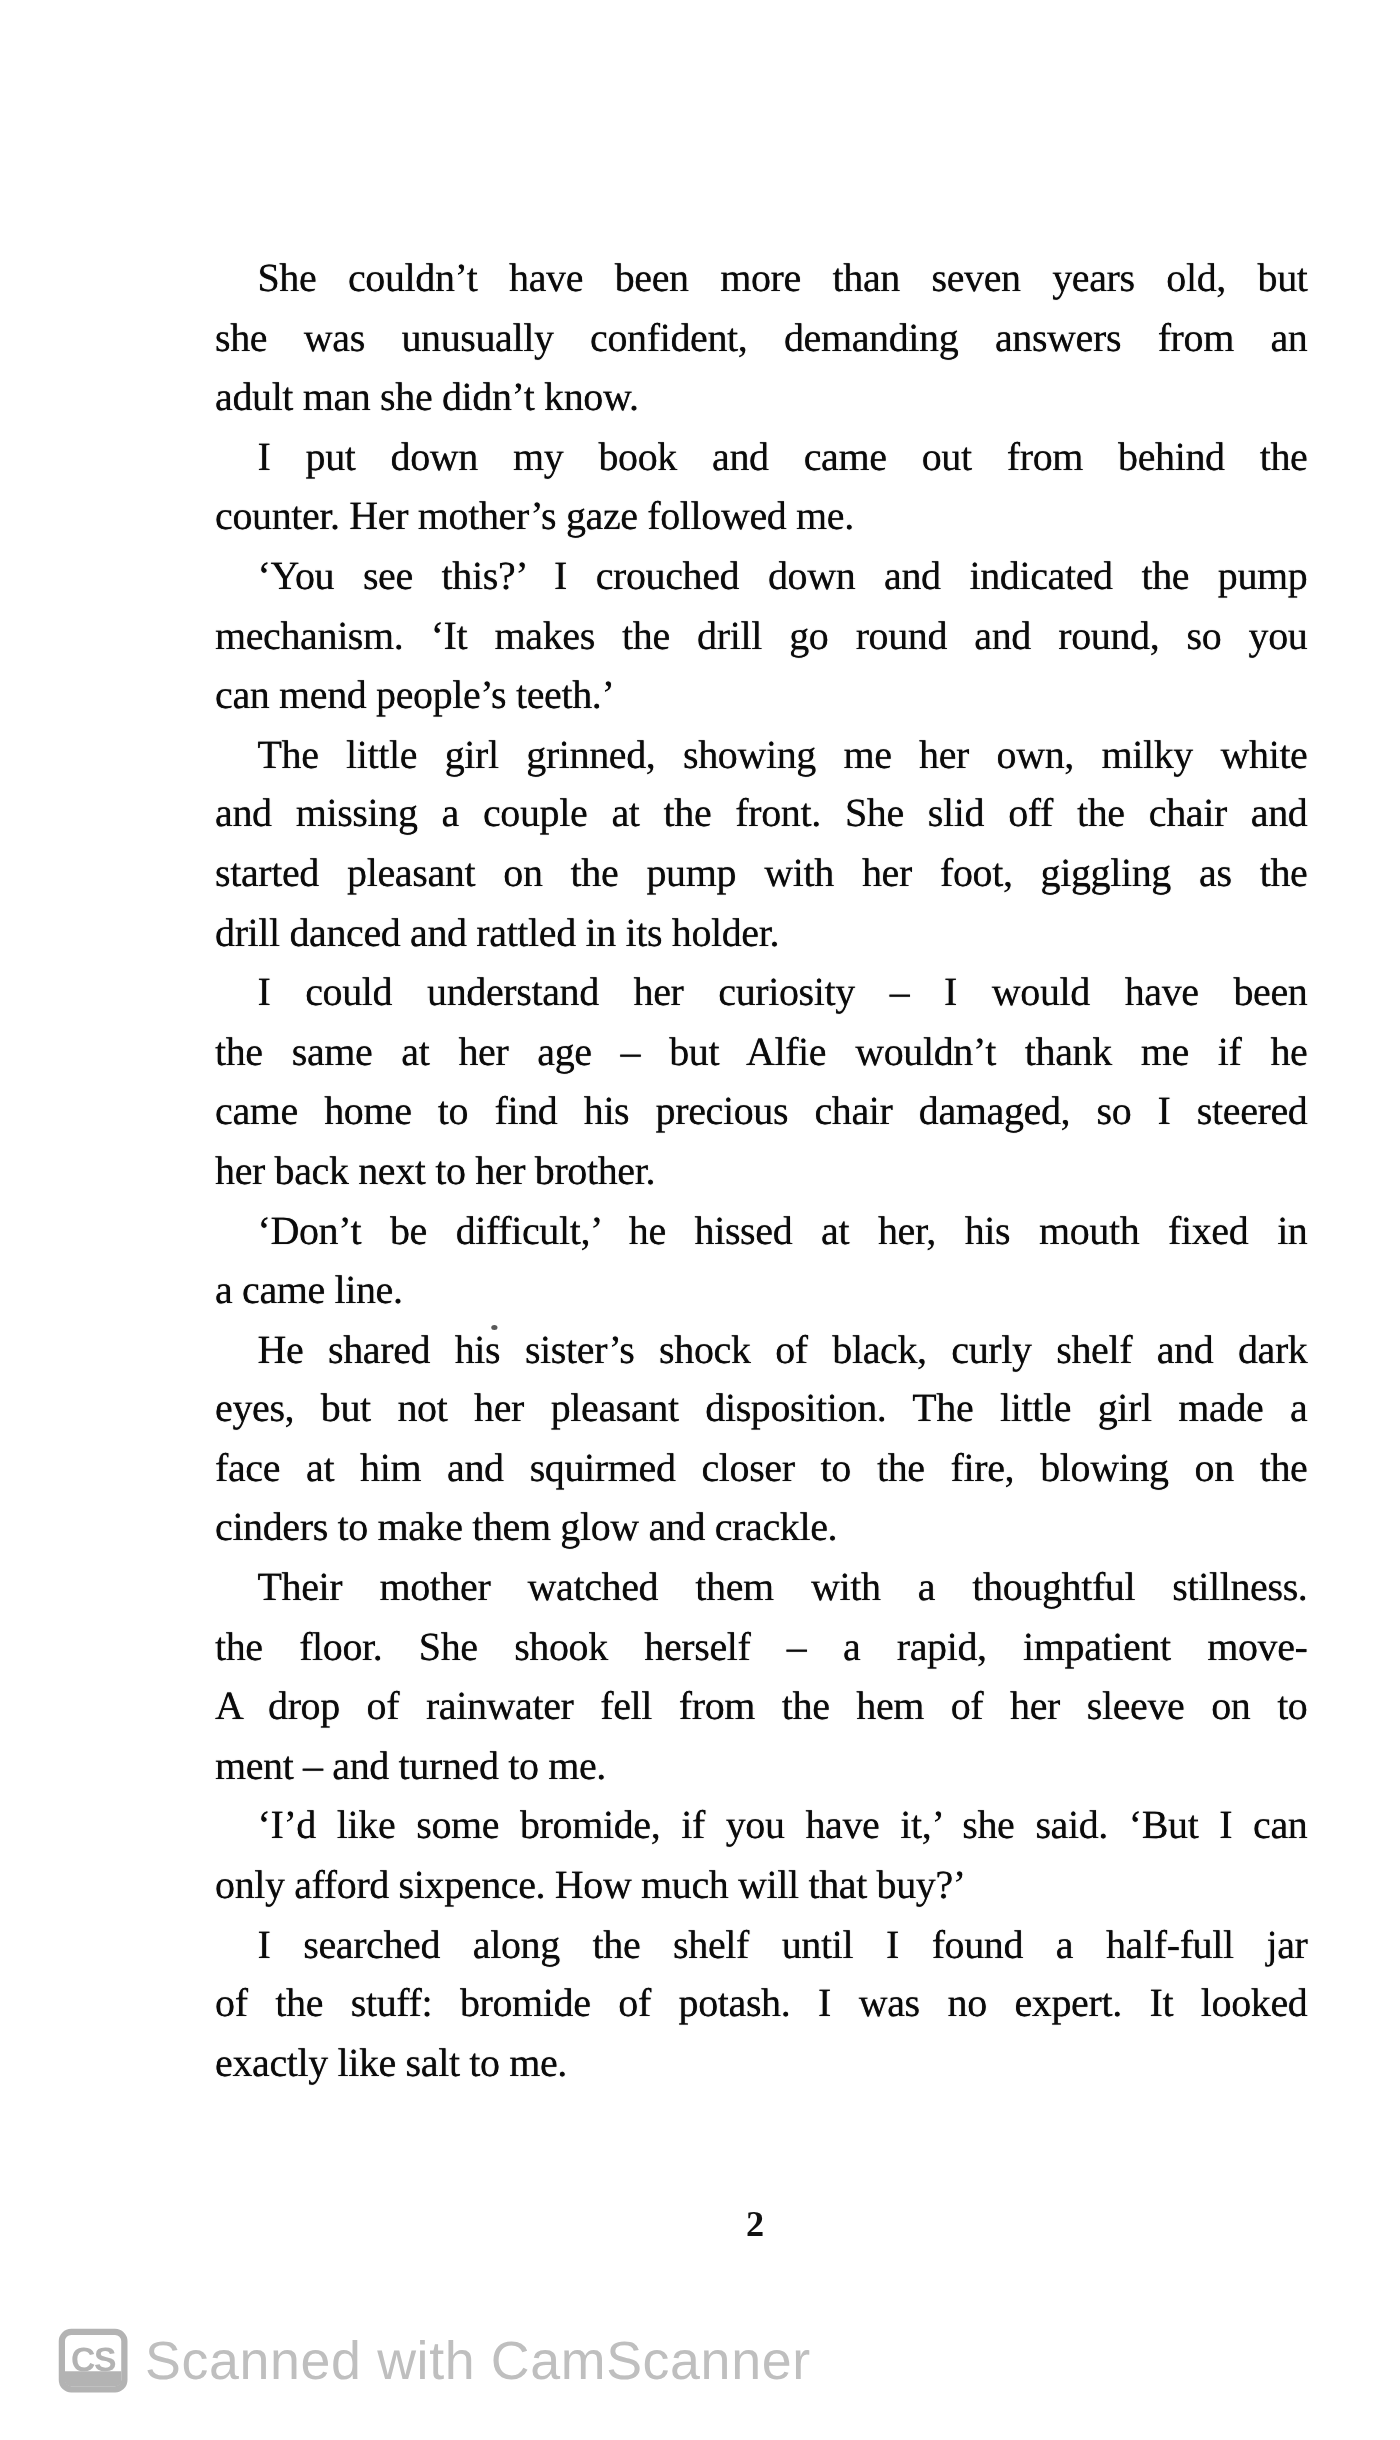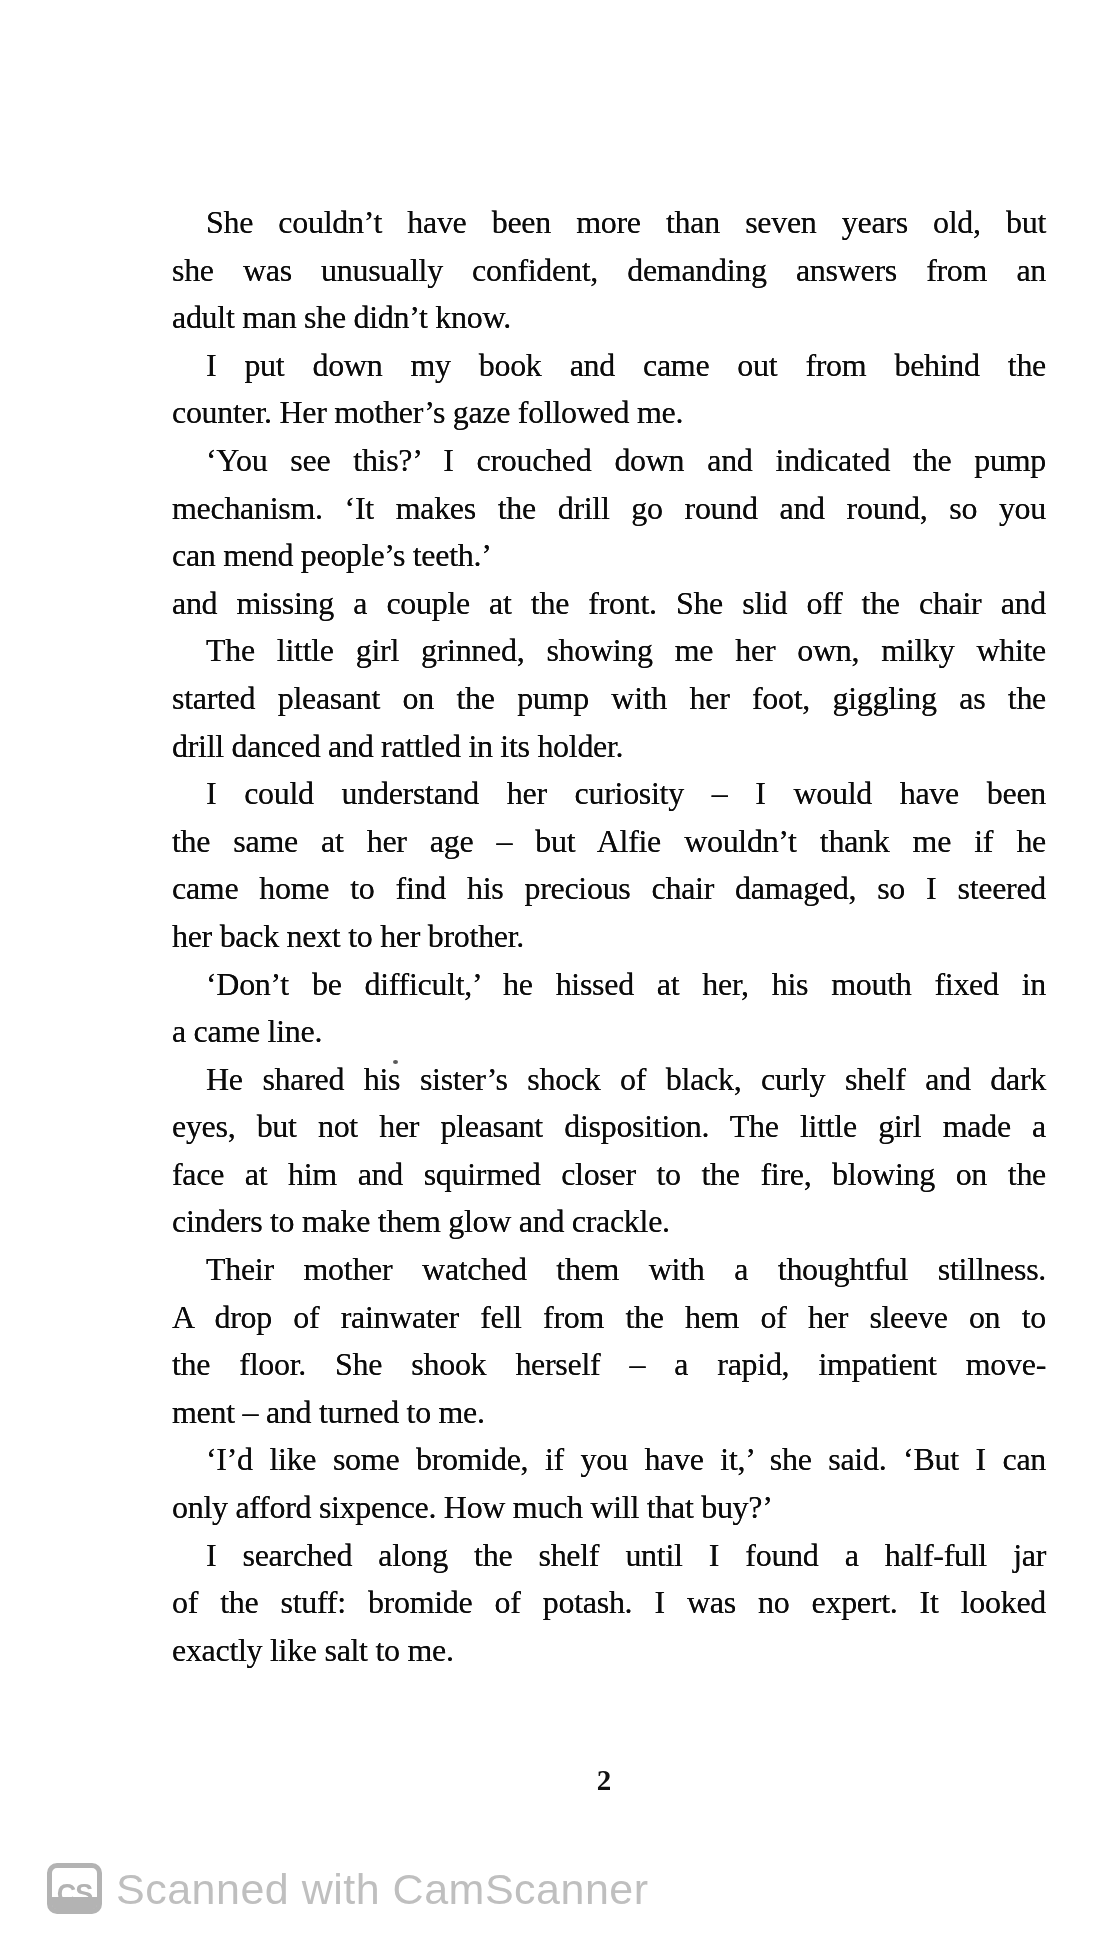--- a/index.html
+++ b/index.html
@@ -80,21 +80,21 @@
     gap: 14px;
   }
   .cs-icon {
     position: relative;
     width: 55px;
     height: 51px;
     border: 5px solid var(--watermark-gray);
     border-radius: 10px;
     background: #ffffff;
     display: flex;
-    align-items: flex-end;
+    align-items: center;
     justify-content: center;
   }
   .cs-letters {
     font-family: "Liberation Sans", sans-serif;
     font-weight: 700;
     font-size: 27px;
     line-height: 30px;
     letter-spacing: -1px;
     color: var(--watermark-gray);
   }
@@ -130,22 +130,22 @@
       <div class="para">
         <div class="line indent">I put down my book and came out from behind the</div>
         <div class="line last">counter. Her mother’s gaze followed me.</div>
       </div>
       <div class="para">
         <div class="line indent">‘You see this?’ I crouched down and indicated the pump</div>
         <div class="line">mechanism. ‘It makes the drill go round and round, so you</div>
         <div class="line last">can mend people’s teeth.’</div>
       </div>
       <div class="para">
+        <div class="line indent">The little girl grinned, showing me her own, milky white</div>
         <div class="line">and missing a couple at the front. She slid off the chair and</div>
-        <div class="line indent">The little girl grinned, showing me her own, milky white</div>
         <div class="line">started pleasant on the pump with her foot, giggling as the</div>
         <div class="line last">drill danced and rattled in its holder.</div>
       </div>
       <div class="para">
         <div class="line indent">I could understand her curiosity – I would have been</div>
         <div class="line">the same at her age – but Alfie wouldn’t thank me if he</div>
         <div class="line">came home to find his precious chair damaged, so I steered</div>
         <div class="line last">her back next to her brother.</div>
       </div>
       <div class="para">
@@ -153,22 +153,22 @@
         <div class="line last">a came line.</div>
       </div>
       <div class="para">
         <div class="line indent">He shared his sister’s shock of black, curly shelf and dark</div>
         <div class="line">eyes, but not her pleasant disposition. The little girl made a</div>
         <div class="line">face at him and squirmed closer to the fire, blowing on the</div>
         <div class="line last">cinders to make them glow and crackle.</div>
       </div>
       <div class="para">
         <div class="line indent">Their mother watched them with a thoughtful stillness.</div>
+        <div class="line">the floor. She shook herself – a rapid, impatient move-</div>
         <div class="line">A drop of rainwater fell from the hem of her sleeve on to</div>
-        <div class="line">the floor. She shook herself – a rapid, impatient move-</div>
         <div class="line last">ment – and turned to me.</div>
       </div>
       <div class="para">
         <div class="line indent">‘I’d like some bromide, if you have it,’ she said. ‘But I can</div>
         <div class="line last">only afford sixpence. How much will that buy?’</div>
       </div>
       <div class="para">
         <div class="line indent">I searched along the shelf until I found a half-full jar</div>
         <div class="line">of the stuff: bromide of potash. I was no expert. It looked</div>
         <div class="line last">exactly like salt to me.</div>

